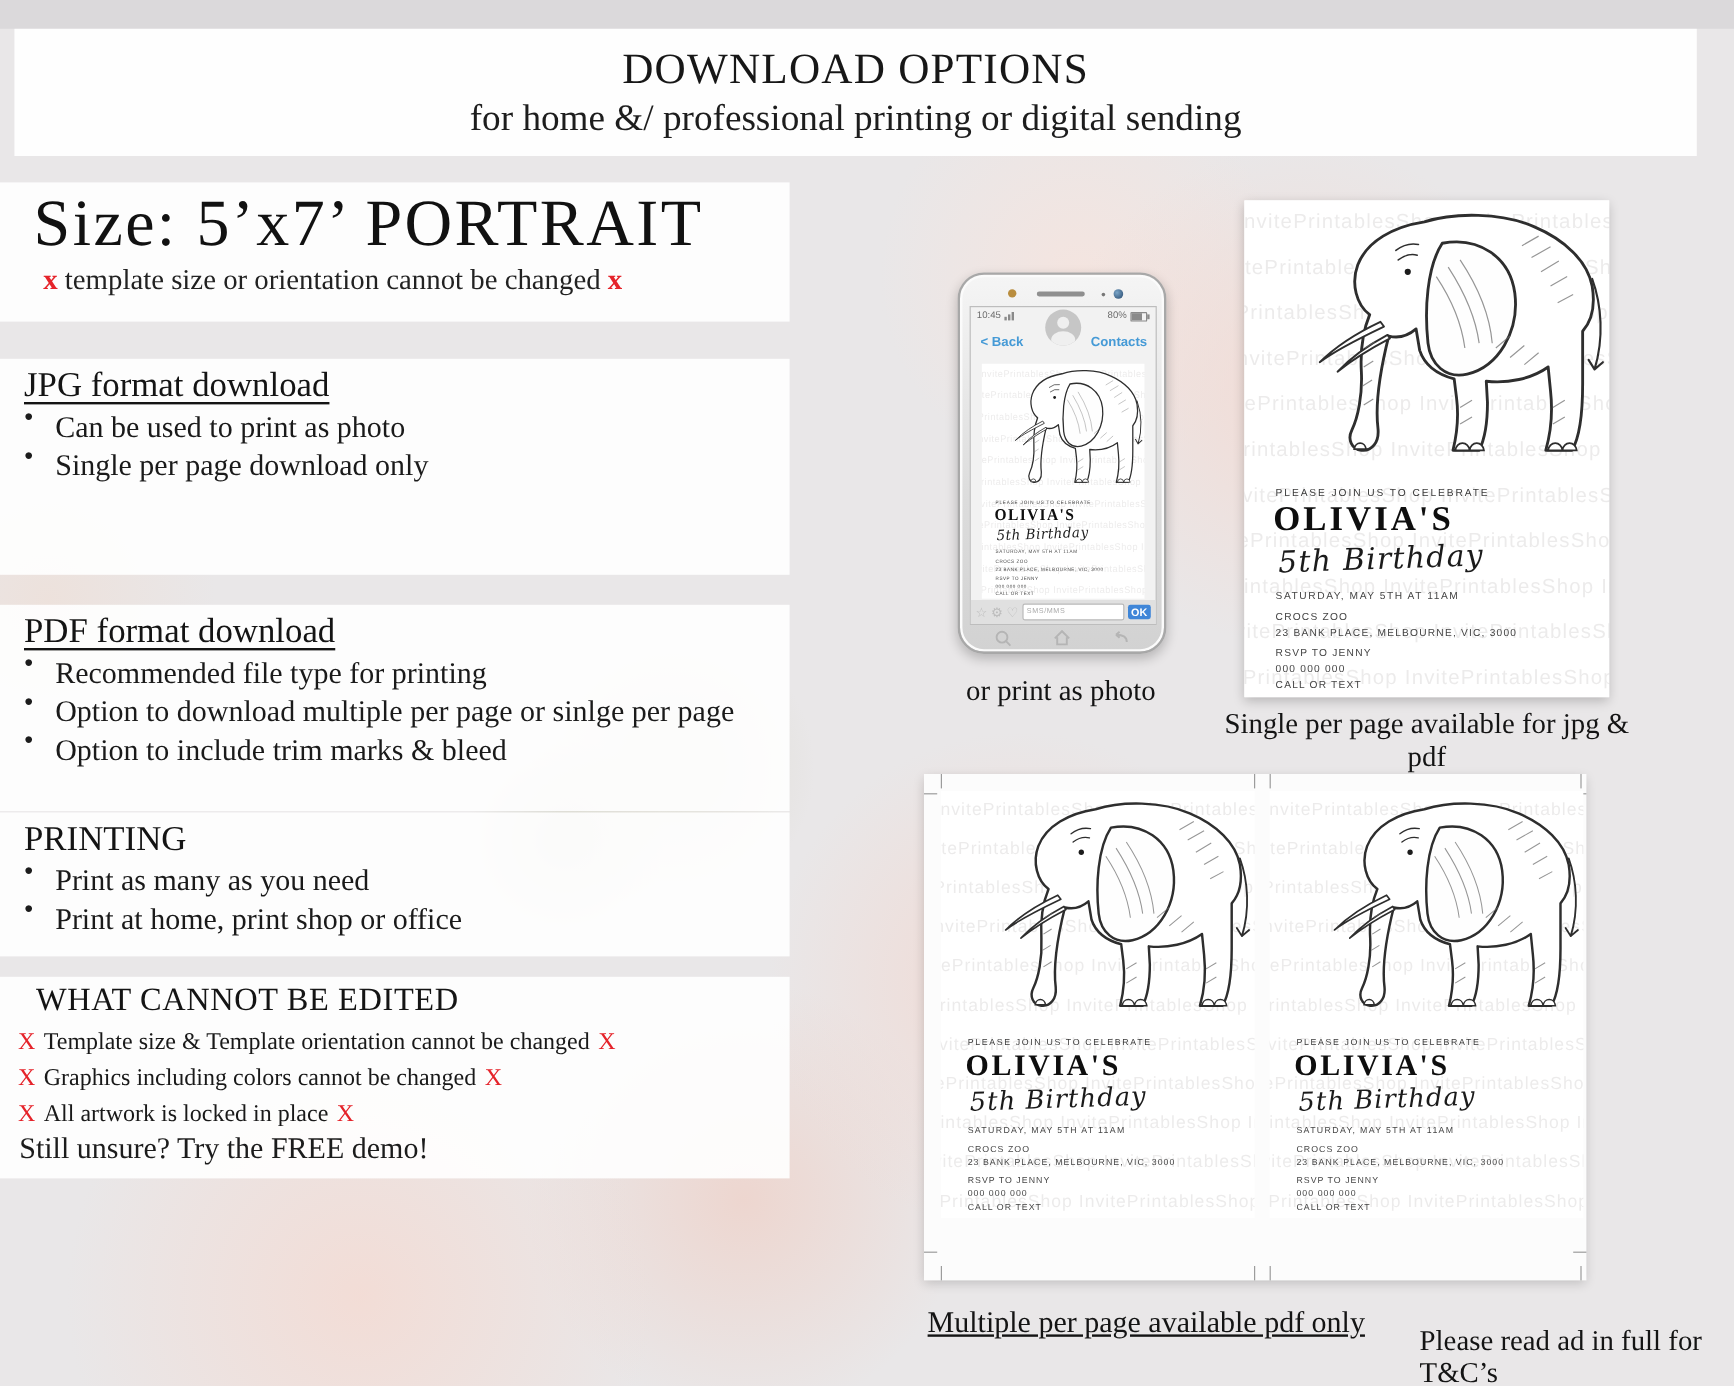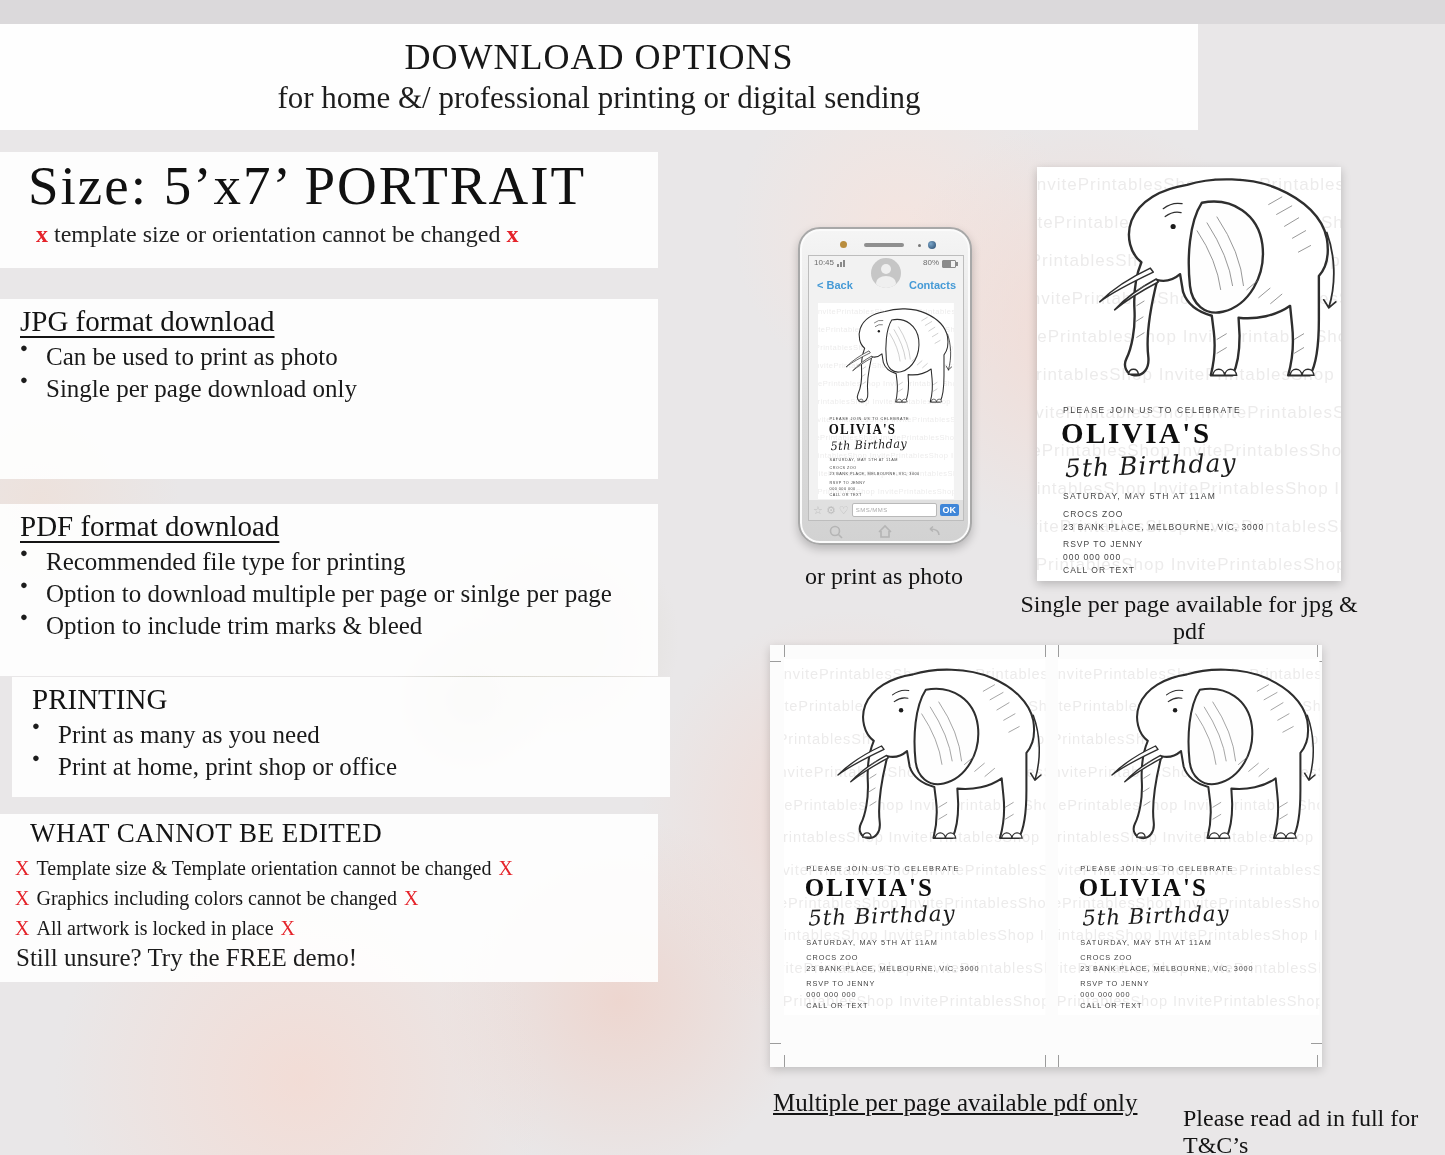--- a/index.html
+++ b/index.html
@@ -12,32 +12,32 @@
       radial-gradient(circle 240px at 900px 230px,  rgba(246,228,222,.85), rgba(246,228,222,0) 70%),
       radial-gradient(circle 300px at 850px 820px,  rgba(242,216,209,.9),  rgba(242,216,209,0) 70%),
       radial-gradient(circle 340px at 300px 1080px, rgba(243,220,213,.95), rgba(243,220,213,0) 72%),
       radial-gradient(circle 260px at 620px 1000px, rgba(238,211,203,.85), rgba(238,211,203,0) 70%),
       radial-gradient(circle 200px at 40px 500px,   rgba(238,224,217,.8),  rgba(238,224,217,0) 70%),
       radial-gradient(circle 170px at 560px 640px,  rgba(208,206,186,.55), rgba(208,206,186,0) 70%),
       radial-gradient(circle 120px at 470px 700px,  rgba(188,190,168,.5),  rgba(188,190,168,0) 70%);
   }
   .top-strip{position:absolute;left:0;top:0;width:1445px;height:24px;background:#dbd9db;}
   
-  #title-band{position:absolute;left:0;top:24px;width:1198px;height:106px;background:rgba(255,255,255,.93);text-align:center;}
+  #title-band{position:absolute;left:12px;top:24px;width:1402px;height:106px;background:rgba(255,255,255,.93);text-align:center;}
   .title{font-size:36px;letter-spacing:1px;margin-top:12px;color:#171717;}
   .subtitle{font-size:31px;margin-top:2px;color:#1d1d1d;}
   
   .band{position:absolute;left:0;width:658px;background:rgba(255,255,255,.9);box-sizing:border-box;}
   #size-band{top:152px;height:116px;padding:2px 0 0 28px;}
   #size-band h2{margin:0;font-size:55px;font-weight:400;letter-spacing:2px;color:#111;}
   .note{margin:4px 0 0 2px;font-size:24px;color:#222;}
   .x-small{color:#e5232a;font-weight:700;padding:0 6px;}
   #jpg-band{top:299px;height:180px;padding:6px 0 0 20px;}
   #pdf-band{top:504px;height:172px;padding:6px 0 0 20px;}
-  #print-band{top:677px;height:120px;padding:6px 0 0 20px;margin-left:12px;}
+  #print-band{top:677px;height:120px;padding:6px 0 0 20px;}
   #edit-band{top:814px;height:168px;padding:4px 0 0 8px;}
   .sec-head{margin:0 0 4px 0;font-size:29px;font-weight:400;color:#141414;}
   .u{text-decoration:underline;text-underline-offset:5px;}
   .b-line{display:flex;margin:2px 0;}
   .dot{width:26px;flex:none;text-align:left;}
   .dot::before{content:"\25CF";font-size:13px;position:relative;top:-4px;}
   .b-text{flex:1;font-size:25px;line-height:30px;color:#1a1a1a;padding-right:14px;}
   #edit-band .sec-head{padding-left:22px;font-size:27px;letter-spacing:.5px;}
   .xline{font-size:20px;line-height:30px;color:#191919;}
   .x-big{color:#e5232a;padding:0 7px;}

